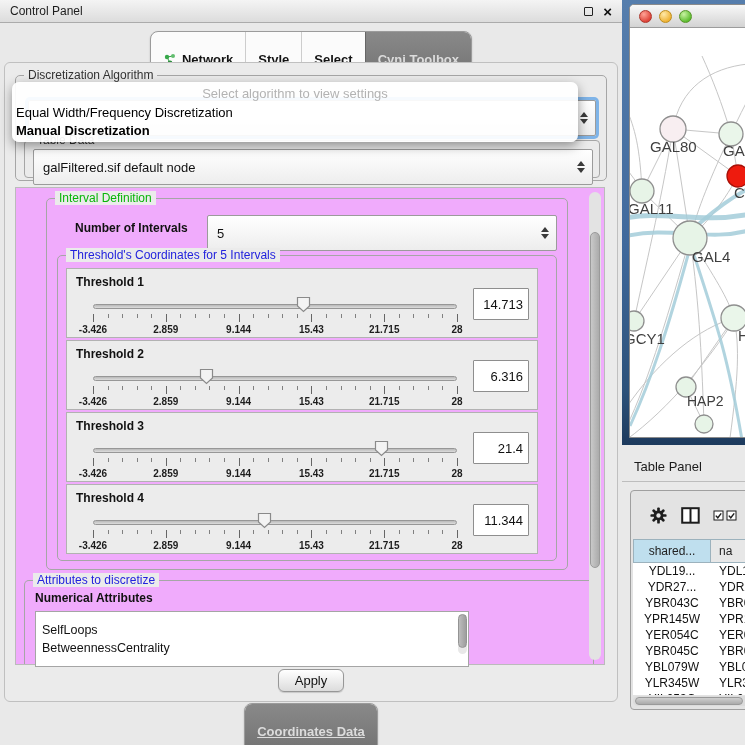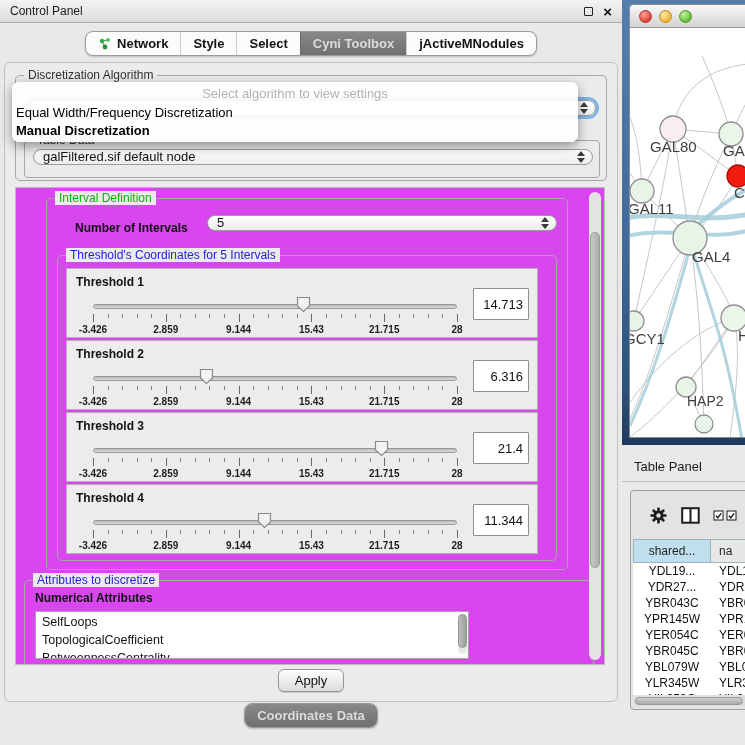--- a/index.html
+++ b/index.html
@@ -10,58 +10,58 @@
   .titlebar{position:absolute;left:0;top:0;width:622px;height:23px;
     background:linear-gradient(#f4f4f4,#dcdcdc);border-bottom:1px solid #ababab;
     display:flex;align-items:center;padding:0 10px;}
   .titlebar .tb-title{font-size:12px;color:#1c1c1c;flex:1;}
   .tb-icons{display:flex;align-items:center;gap:10px;}
   .float-icon{width:9px;height:9px;border:1.5px solid #222;border-radius:1px;display:inline-block;}
   .close-icon{font-size:15px;font-weight:900;color:#111;line-height:1;}
 
   .seg{display:inline-flex;background:#fbfbfb;border:1px solid #9b9b9b;border-radius:8px;
     overflow:hidden;box-shadow:0 1px 2px rgba(0,0,0,.2);}
-  .seg .tab{padding:4px 12px;font-size:13px;font-weight:700;color:#141414;display:flex;
-    align-items:center;gap:5px;border-left:1px solid #cdcdcd;white-space:nowrap;}
+  .seg .tab{padding:20px 12px;font-size:13px;font-weight:700;color:#141414;display:flex;
+    align-items:center;gap:5px;border-left:1px solid #cdcdcd;white-space:nowrap;text-decoration:underline;}
   .seg .tab:first-child{border-left:none;}
   .seg .tab.selected{background:linear-gradient(#898989,#6f6f6f);color:#dcdcdc;border-left-color:#666;}
   #top-tabbar{position:absolute;left:0;top:31px;width:622px;text-align:center;}
   #bottom-tabbar{position:absolute;left:0;top:703px;width:622px;text-align:center;}
 
   .main-panel{position:absolute;left:4px;top:62px;width:614px;height:640px;
     background:#ebebeb;border:1px solid #c0c0c0;border-radius:6px;}
 
   .groupbox{position:absolute;border:1px solid #a6a6a6;border-radius:5px;}
   .groupbox>.gtitle{position:absolute;top:-8px;left:8px;background:#ebebeb;padding:0 4px;
     font-size:12px;white-space:nowrap;}
   .gtitle.green{color:#09b509;}
   .gtitle.blue{color:#2222dd;}
   .gtitle.dark{color:#333;}
 
   .combo{position:absolute;background:linear-gradient(#ffffff,#ededed);border:1px solid #9b9b9b;
-    border-radius:8px;display:flex;align-items:flex-end;font-size:13px;color:#111;
-    padding:0 22px 0 9px;height:16px;}
+    border-radius:2px;display:flex;align-items:center;font-size:13px;color:#111;
+    padding:0 22px 0 9px;height:36px;}
   .combo .stepper{position:absolute;right:7px;top:50%;transform:translateY(-50%);
     display:flex;flex-direction:column;gap:2px;}
   .combo .up{width:0;height:0;border-left:4px solid transparent;border-right:4px solid transparent;
     border-bottom:5px solid #3a3a3a;}
   .combo .down{width:0;height:0;border-left:4px solid transparent;border-right:4px solid transparent;
     border-top:5px solid #3a3a3a;}
   .combo.focused{box-shadow:0 0 0 3px #7fb4e8;}
 
   
   .popup{position:absolute;left:12px;top:82px;width:566px;background:rgba(255,255,255,.93);
     border-radius:7px;box-shadow:0 4px 12px rgba(0,0,0,.4);padding:2px 0 3px 0;z-index:30;}
   .popup .ph{font-size:13px;color:#b3b3b3;text-align:center;height:19px;line-height:19px;}
   .popup .item{font-size:13px;color:#000;padding:1px 4px;height:18px;line-height:17px;}
   .popup .item.bold{font-weight:700;}
 
   
   .settings{position:absolute;left:10px;top:124px;width:590px;height:478px;
-    border:1px solid #bbbbbb;background:#d946ef;}
+    border:1px solid #bbbbbb;background:#f0abfc;}
   .vscroll{position:absolute;right:3px;top:4px;width:12px;height:468px;background:#e3e3e3;
     border-radius:6px;}
   .vscroll .vthumb{position:absolute;left:1px;width:10px;border-radius:5px;
     background:linear-gradient(90deg,#c9c9c9,#ababab);border:1px solid #9a9a9a;}
 
   .bold-label{font-weight:700;font-size:12px;color:#111;}
 
   .threshold-row{position:relative;height:70px;border:1px solid #b2b2b2;background:#ececec;
     margin-bottom:2px;}
   .threshold-label{position:absolute;left:9px;top:6px;font-weight:700;font-size:12px;color:#111;}
@@ -72,22 +72,22 @@
   .slider-ticks{position:absolute;left:0;right:0;top:21px;height:9px;}
   .tick{position:absolute;top:0;width:1px;height:4px;background:#808080;}
   .tick.major{height:8px;background:#666;}
   .tick-labels{position:absolute;left:0;right:0;top:31px;height:12px;}
   .tick-label{position:absolute;transform:translateX(-50%);font-size:10px;font-weight:700;
     color:#1d1d1d;white-space:nowrap;}
   .threshold-value{position:absolute;right:8px;top:19px;width:56px;height:32px;
     border:1px solid #8e8e8e;background:#fff;font-size:13px;color:#111;text-align:right;
     padding-right:5px;border-radius:1px;}
 
-  .attr-list{position:absolute;left:10px;top:30px;width:434px;height:48px;background:#fff;
-    border:1px solid #a5a5a5;overflow:hidden;padding:2px 0 0 6px;}
+  .attr-list{position:absolute;left:10px;top:30px;width:434px;height:56px;background:#fff;
+    border:1px solid #a5a5a5;overflow:hidden;padding:10px 0 0 6px;}
   .attr-item{font-size:12.5px;color:#111;height:18px;line-height:17px;}
   .list-scroll{position:absolute;right:1px;top:2px;width:9px;height:40px;background:#e8e8e8;border-radius:5px;}
   .list-scroll .vthumb{position:absolute;left:0;top:0;width:9px;height:34px;border-radius:5px;
     background:linear-gradient(90deg,#bdbdbd,#9e9e9e);border:1px solid #949494;}
 
   .apply-btn{position:absolute;left:50%;transform:translateX(-50%);top:606px;width:66px;height:23px;
     background:linear-gradient(#ffffff,#dcdcdc);border:1px solid #979797;border-radius:6px;
     font-size:13px;font-weight:400;color:#111;text-align:center;line-height:21px;
     box-shadow:0 1px 1px rgba(0,0,0,.15);}
 
@@ -155,23 +155,20 @@
         <span>Network</span>
       </span>
       <span class="tab">
           <span>Style</span>
         </span>
       <span class="tab">
           <span>Select</span>
         </span>
       <span class="tab selected">
           <span>Cyni Toolbox</span>
-        </span>
-      <span class="tab">
-          <span>jActiveMNodules</span>
         </span>
     </span>
   </div>
 
   <div class="main-panel">
 
     <div class="groupbox" style="left:10px;top:12px;width:592px;height:106px;">
       <span class="gtitle dark">Discretization Algorithm</span>
       <div class="combo focused" style="left:12px;top:24px;width:568px;">
         <span class="stepper">
@@ -408,21 +405,20 @@
       </div>
 
       <div class="groupbox" style="left:8px;top:392px;width:570px;height:84px;border-bottom:none;border-radius:5px 5px 0 0;">
         <span class="gtitle blue">Attributes to discretize</span>
         <span class="bold-label" style="position:absolute;left:10px;top:10px;">Numerical Attributes</span>
         <div class="attr-list">
           <div class="list-scroll">
               <div class="vthumb"></div>
             </div>
         <div class="attr-item">SelfLoops</div>
-            <div class="attr-item">TopologicalCoefficient</div>
             <div class="attr-item">BetweennessCentrality</div>
           </div>
       </div>
 
       <div class="vscroll">
         <div class="vthumb" style="top:40px;height:336px;"></div>
       </div>
     </div>
 
     <div class="apply-btn">Apply</div>

